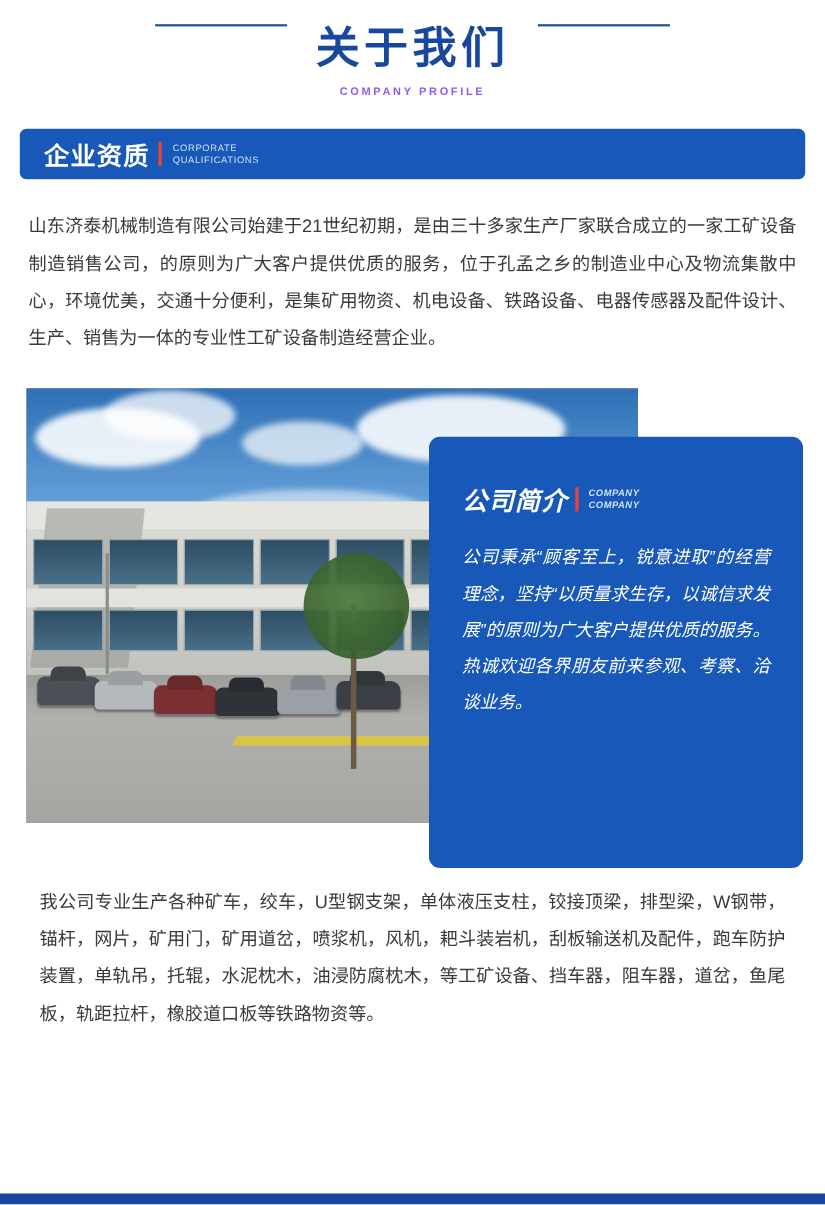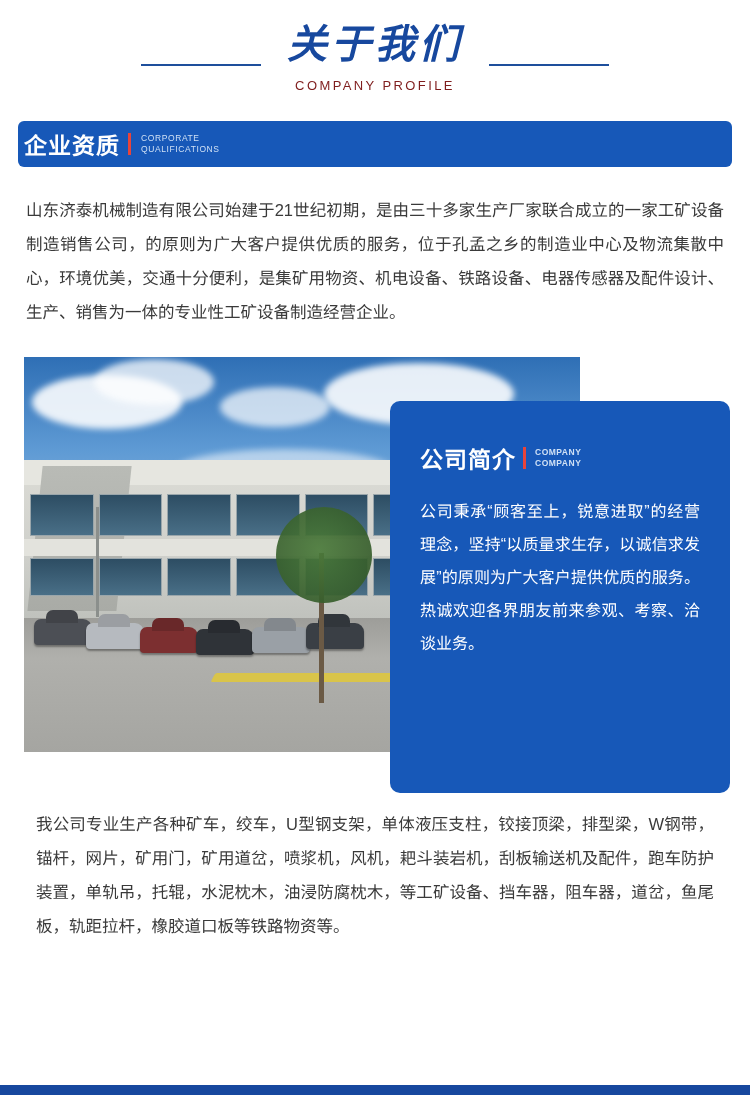--- a/index.html
+++ b/index.html
@@ -17,55 +17,54 @@
   }
 
   
   .page-header {
     padding-top: 22px;
     text-align: center;
     position: relative;
   }
   .title-row {
     display: flex;
-    align-items: flex-end;
+    align-items: flex-start;
     justify-content: center;
     gap: 26px;
-    font-style: italic;
   }
   .title-rule {
     width: 120px;
     height: 2px;
     background: #1e4f9c;
   }
   .main-title {
     font-size: 40px;
     font-weight: bold;
     color: #17489e;
     letter-spacing: 4px;
     line-height: 1.1;
     white-space: nowrap;
   }
   .sub-title {
     margin-top: 12px;
-    font-size: 13px;
-    font-weight: normal;
+    font-size: 10px;
+    font-weight: bold;
     letter-spacing: 2.4px;
-    color: #7f1d1d;
+    color: #8b5cf6;
   }
 
   
   .section-bar {
     margin: 28px 18px 0 18px;
     height: 46px;
     background: #1758b8;
     border-radius: 6px;
     display: flex;
     align-items: center;
-    padding-left: 6px;
+    padding-left: 22px;
     box-sizing: border-box;
   }
   .section-bar .cn {
     color: #ffffff;
     font-size: 23px;
     font-weight: bold;
     letter-spacing: 1px;
   }
   .section-bar .divider {
     width: 3px;
@@ -89,20 +88,21 @@
     line-height: 34px;
     color: #3a3a3a;
     text-align: justify;
   }
 
   
   .media-block {
     position: relative;
     margin-top: 28px;
     height: 440px;
+    font-style: italic;
   }
   .photo {
     position: absolute;
     left: 24px;
     top: 0;
     width: 556px;
     height: 395px;
     overflow: hidden;
     background: #6b7d8c;
   }

